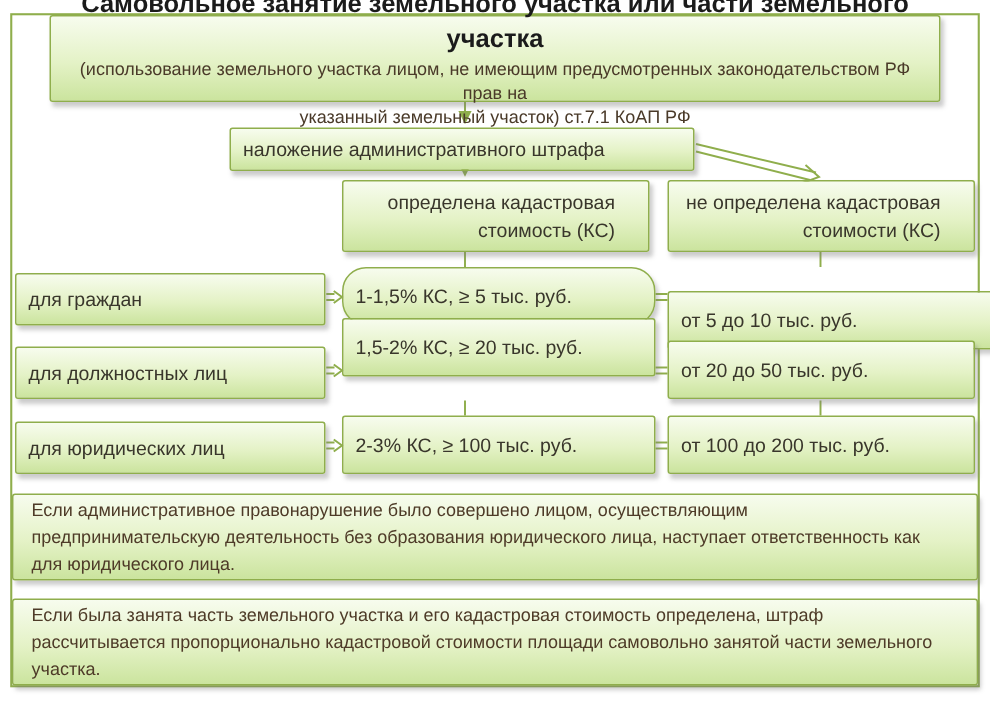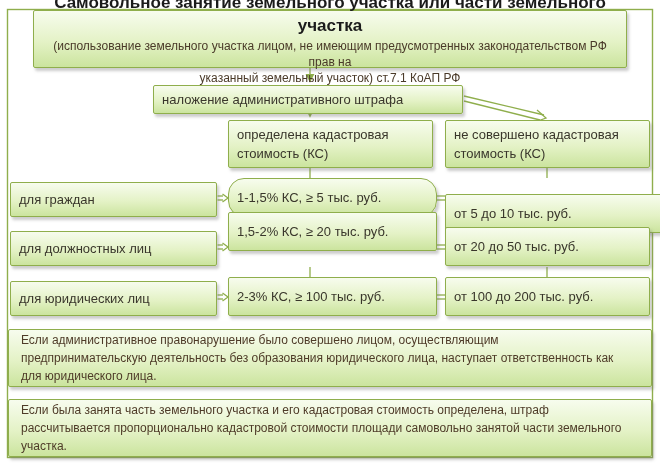--- a/index.html
+++ b/index.html
@@ -11,21 +11,21 @@
   .box{
     position:absolute;z-index:2;box-sizing:border-box;
     background:linear-gradient(180deg,#f7fcee 0%,#e4f2c6 55%,#cbe49e 100%);
     border:1px solid #8fae4c;border-radius:2px;
     box-shadow:2px 3px 3px rgba(120,120,120,0.38);
     color:#39362b;font-size:13px;display:flex;align-items:center;
   }
   .title-box{flex-direction:column;justify-content:center;text-align:center;padding:2px 6px;}
   .title-heading{font-weight:bold;font-size:17px;color:#1b1b1b;line-height:1.35;}
   .title-sub{font-size:12px;color:#4a3a29;line-height:1.35;}
-  .pad{padding-left:8px;padding-right:4px;}
+  .pad{padding-left:8px;padding-right:22px;text-align:right;}
   .branch{line-height:1.5;align-items:center;}
   .note{
     font-size:12px;line-height:1.5;color:#4e3b28;
     flex-direction:column;align-items:flex-start;justify-content:center;padding:4px 12px;
   }
   .note div{width:100%;}
 </style>
 </head>
 <body>
 
@@ -95,21 +95,21 @@
   </div>
 
   <div class="box pad" style="left:153px;top:85px;width:310px;height:29px;">
     <span>наложение административного штрафа</span>
   </div>
 
   <div class="box pad branch" style="left:228px;top:120px;width:205px;height:48px;">
     <span>определена кадастровая стоимость (КС)</span>
   </div>
   <div class="box pad branch" style="left:445px;top:120px;width:205px;height:48px;">
-    <span>не совершено кадастровая стоимость (КС)</span>
+    <span>не определена кадастровая стоимости (КС)</span>
   </div>
 
   <div class="box pad" style="left:10px;top:182px;width:207px;height:35px;">
     <span>для граждан</span>
   </div>
   <div class="box pad" style="left:228px;top:178px;width:209px;height:39px;border-radius:16px;">
     <span>1-1,5% КС, ≥ 5 тыс. руб.</span>
   </div>
   <div class="box pad" style="left:445px;top:194px;width:230px;height:39px;">
     <span>от 5 до 10 тыс. руб.</span>

